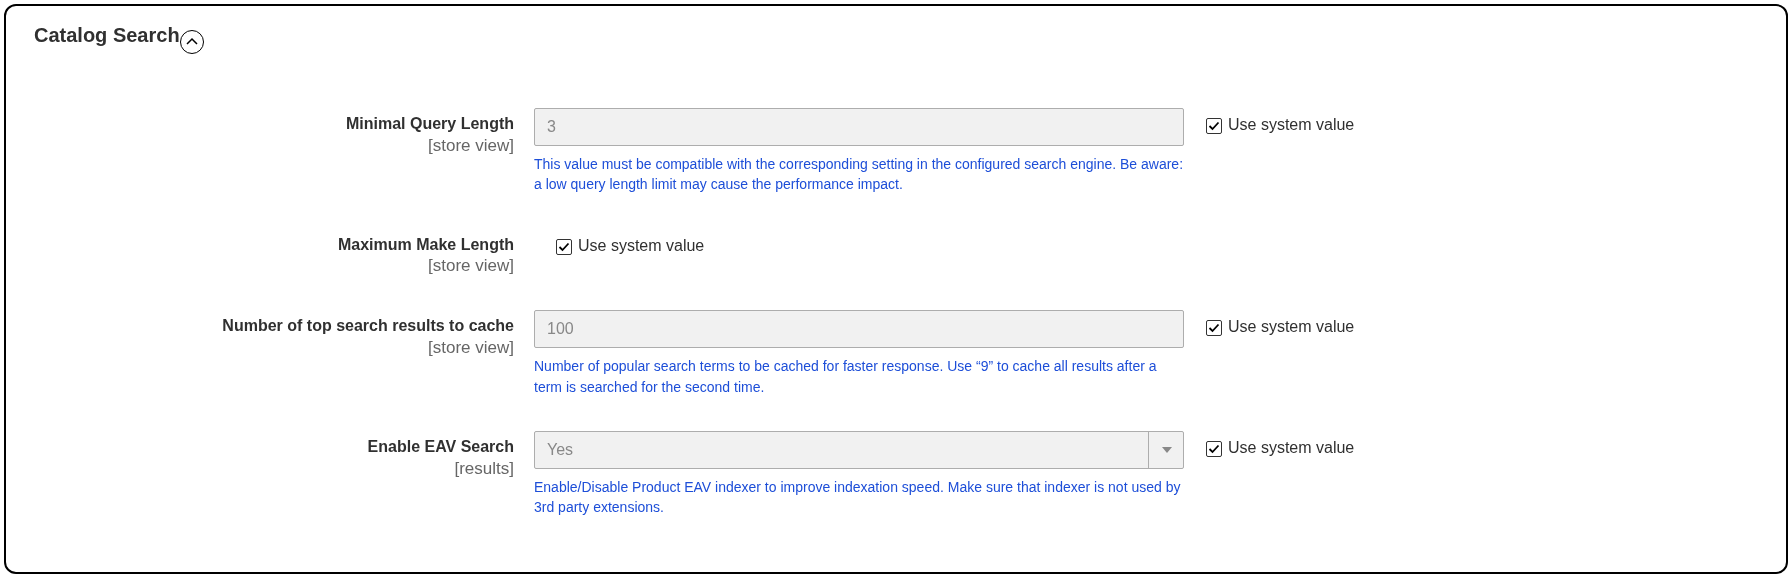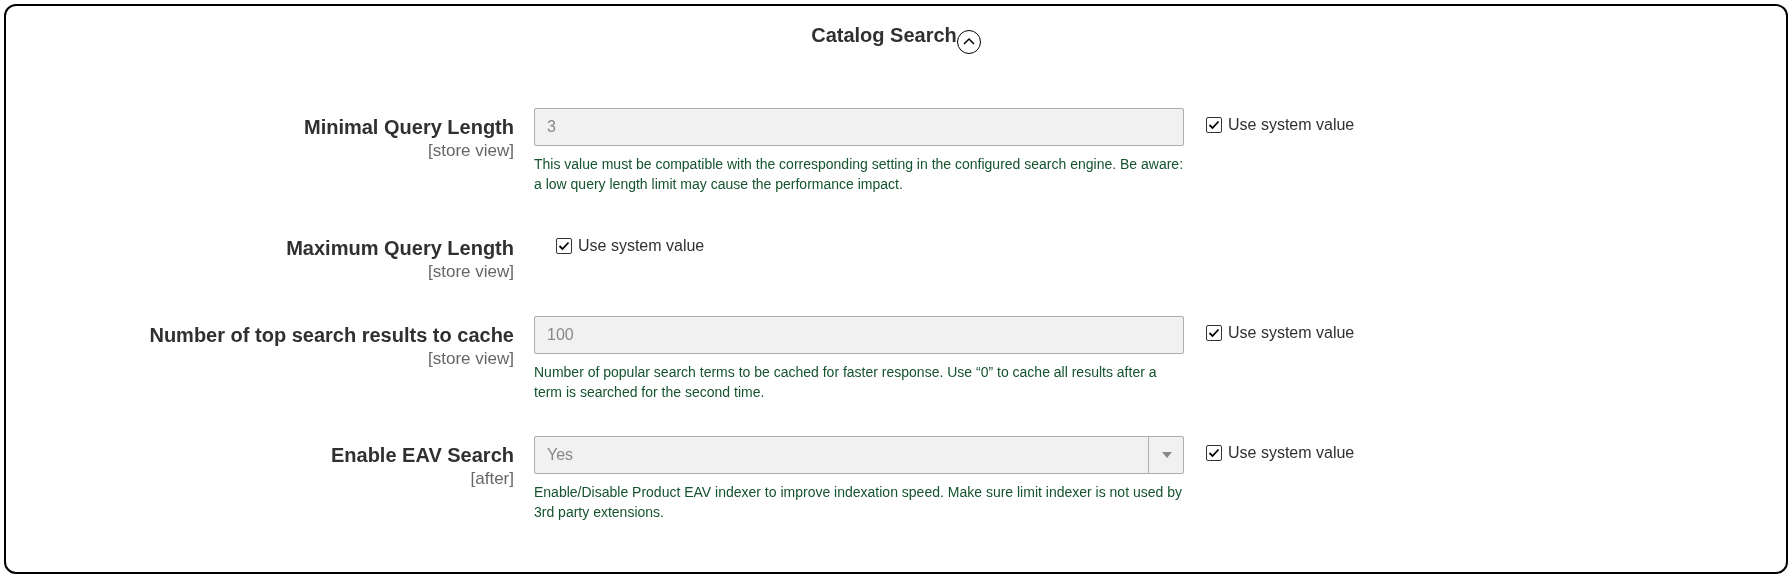--- a/index.html
+++ b/index.html
@@ -17,21 +17,21 @@
     .panel {
       border: 2px solid #000;
       border-radius: 12px;
       padding: 18px 28px 20px 28px;
       width: 100%;
       min-height: 570px;
       position: relative;
     }
     .panel-header {
       display: flex;
-      justify-content: center;
+      justify-content: flex-start;
       align-items: flex-start;
     }
     .panel-title {
       font-size: 20px;
       font-weight: 600;
       color: #303030;
     }
     .collapse-btn {
       width: 24px;
       height: 24px;
@@ -57,21 +57,21 @@
       margin-bottom: 34px;
     }
     .label-col {
       width: 500px;
       flex-shrink: 0;
       text-align: right;
       padding-right: 20px;
       padding-top: 6px;
     }
     .field-label {
-      font-size: 20px;
+      font-size: 16px;
       font-weight: 600;
       color: #303030;
       line-height: 1.3;
     }
     .field-scope {
       font-size: 17px;
       color: #666;
       font-weight: 400;
       display: block;
       margin-top: 1px;
@@ -119,30 +119,30 @@
       justify-content: center;
       pointer-events: none;
     }
     .select-arrow svg {
       width: 10px;
       height: 6px;
       fill: #888;
     }
     .help-text {
       font-size: 14px;
-      color: #14532d;
+      color: #1d4ed8;
       margin-top: 8px;
       line-height: 1.45;
       max-width: 650px;
     }
     .checkbox-col {
       padding-left: 22px;
       padding-top: 8px;
       display: flex;
-      align-items: center;
+      align-items: flex-end;
       gap: 6px;
     }
     .checkbox {
       width: 16px;
       height: 16px;
       border: 1.5px solid #333;
       border-radius: 2px;
       display: inline-flex;
       align-items: center;
       justify-content: center;
@@ -190,67 +190,67 @@
           <svg viewBox="0 0 12 12">
               <path d="M1.5 6 L4.5 9 L10.5 2.5" stroke="#000" stroke-width="1.8" fill="none"></path>
             </svg>
         </span>
         <span class="checkbox-label">Use system value</span>
       </div>
     </div>
 
     <div class="field-row">
       <div class="label-col">
-        <div class="field-label">Maximum Query Length</div>
+        <div class="field-label">Maximum Make Length</div>
         <span class="field-scope">[store view]</span>
       </div>
       <div class="checkbox-col">
         <span class="checkbox">
           <svg viewBox="0 0 12 12">
               <path d="M1.5 6 L4.5 9 L10.5 2.5" stroke="#000" stroke-width="1.8" fill="none"></path>
             </svg>
         </span>
         <span class="checkbox-label">Use system value</span>
       </div>
     </div>
 
     <div class="field-row">
       <div class="label-col">
         <div class="field-label">Number of top search results to cache</div>
         <span class="field-scope">[store view]</span>
       </div>
       <div class="input-col">
         <input type="text" class="text-input" disabled="" value="100" style="">
-        <div class="help-text">Number of popular search terms to be cached for faster response. Use “0” to cache all results after a term is searched for the second time.</div>
+        <div class="help-text">Number of popular search terms to be cached for faster response. Use “9” to cache all results after a term is searched for the second time.</div>
       </div>
       <div class="checkbox-col">
         <span class="checkbox">
           <svg viewBox="0 0 12 12">
               <path d="M1.5 6 L4.5 9 L10.5 2.5" stroke="#000" stroke-width="1.8" fill="none"></path>
             </svg>
         </span>
         <span class="checkbox-label">Use system value</span>
       </div>
     </div>
 
     <div class="field-row" style="margin-bottom:0;">
       <div class="label-col">
         <div class="field-label">Enable EAV Search</div>
-        <span class="field-scope">[after]</span>
+        <span class="field-scope">[results]</span>
       </div>
       <div class="input-col">
         <div class="select-wrap">
           <input type="text" class="select-input" disabled="" value="Yes" style="">
           <div class="select-arrow">
             <svg viewBox="0 0 10 6">
                 <path d="M0 0 L5 6 L10 0 Z"></path>
               </svg>
           </div>
         </div>
-        <div class="help-text">Enable/Disable Product EAV indexer to improve indexation speed. Make sure limit indexer is not used by 3rd party extensions.</div>
+        <div class="help-text">Enable/Disable Product EAV indexer to improve indexation speed. Make sure that indexer is not used by 3rd party extensions.</div>
       </div>
       <div class="checkbox-col">
         <span class="checkbox">
           <svg viewBox="0 0 12 12">
               <path d="M1.5 6 L4.5 9 L10.5 2.5" stroke="#000" stroke-width="1.8" fill="none"></path>
             </svg>
         </span>
         <span class="checkbox-label">Use system value</span>
       </div>
     </div>

